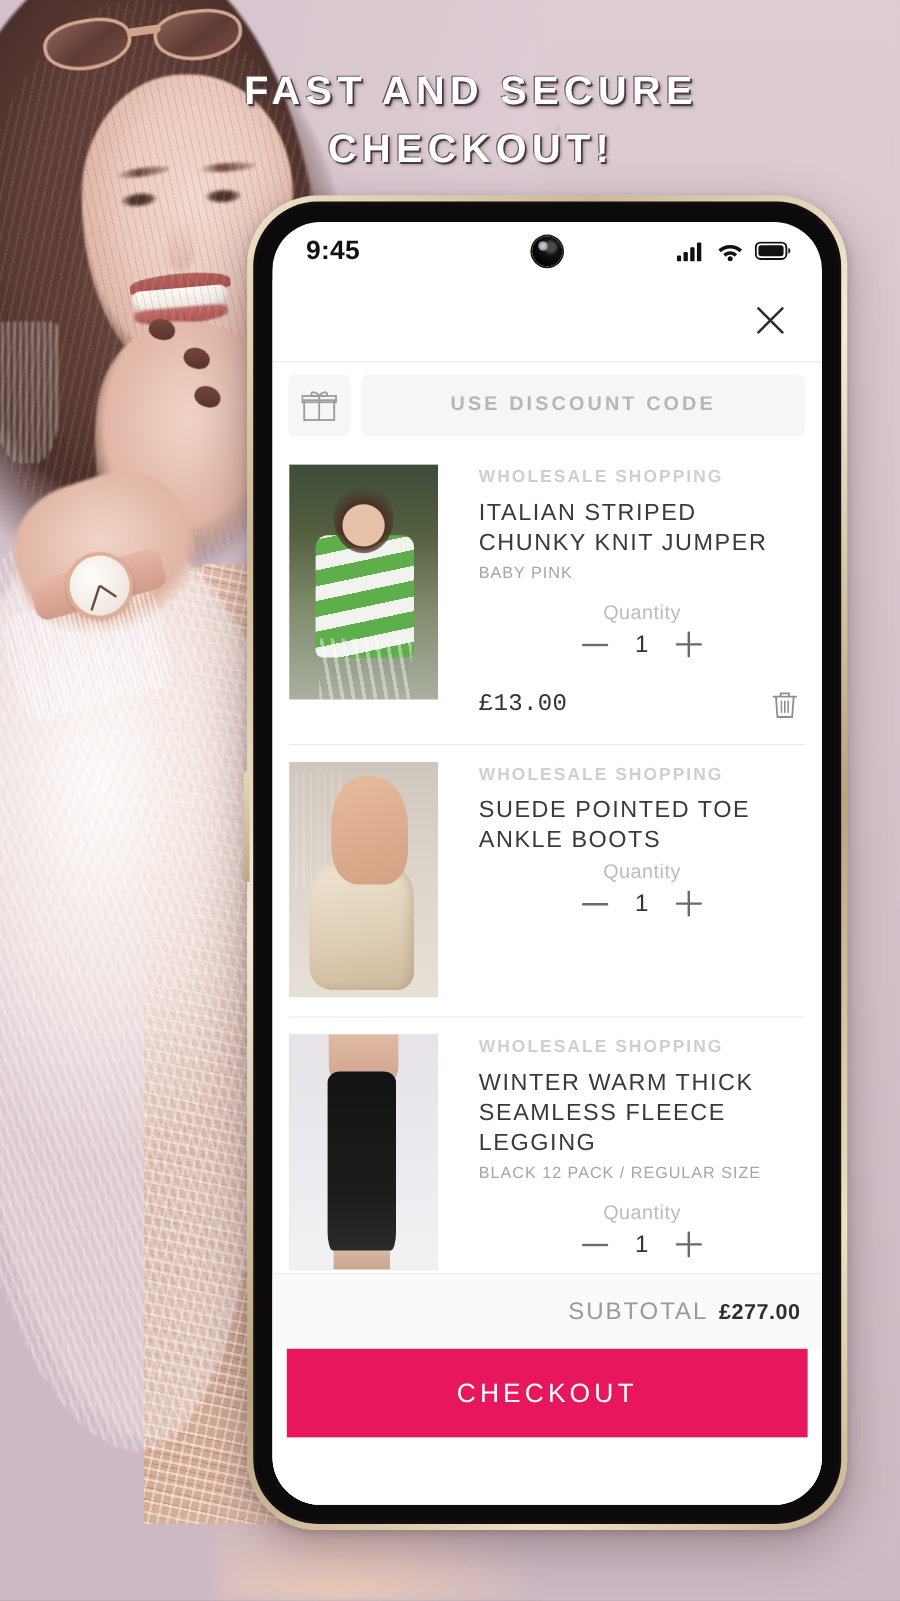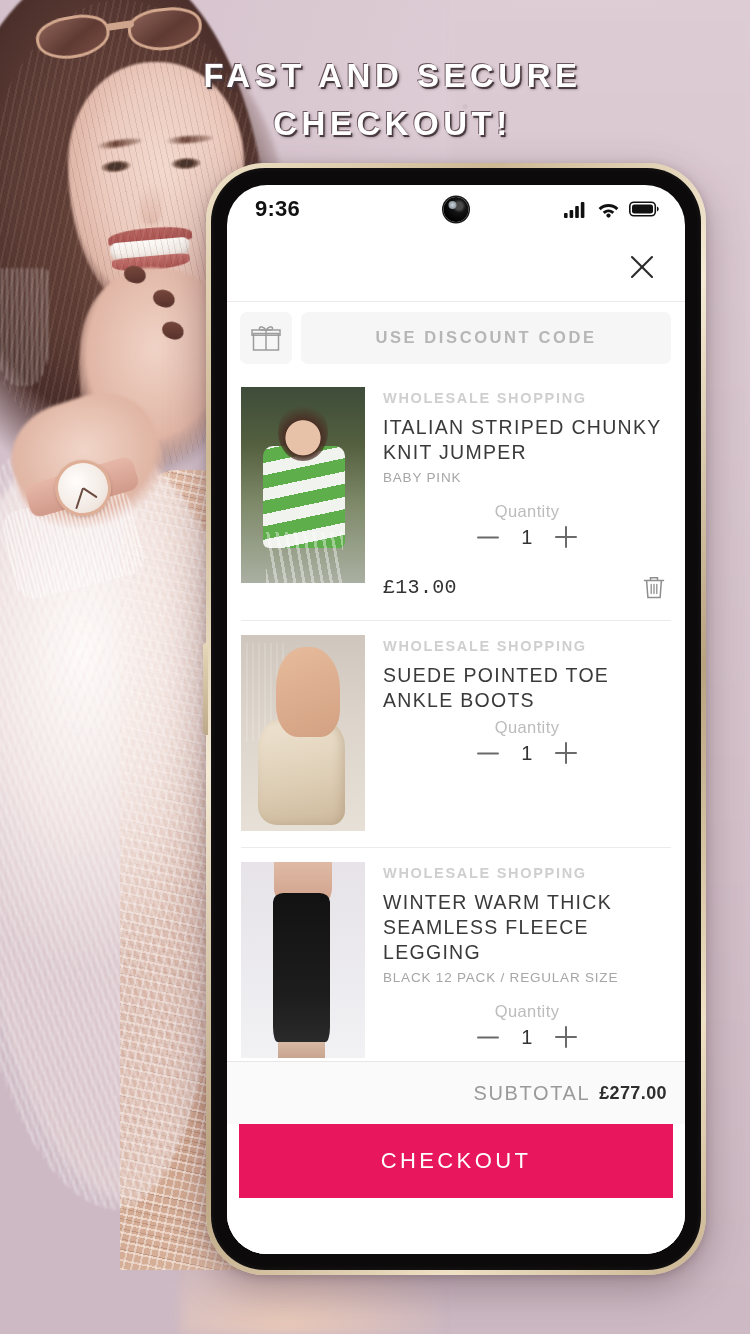--- a/index.html
+++ b/index.html
@@ -279,21 +279,21 @@
     display:flex; align-items:center; justify-content:center;
     font-size:16.5px; font-weight:700; letter-spacing:2.6px; color:#b6b6b6;
   }
 
   
   .cart {
     flex:1 1 auto; overflow:hidden; background:#fff; padding:0 14px;
     position:relative;
   }
   .cart-item {
-    display:flex; gap:18px; padding:14px 0 16px 0;
+    display:flex; gap:34px; padding:14px 0 16px 0;
     border-bottom:1px solid #eceaea;
     justify-content:center;
   }
   .cart-item:last-child { border-bottom:none; }
   .thumb {
     width:124px; height:196px; flex:0 0 124px; overflow:hidden;
     background:#ded9df; position:relative;
   }
   .thumb-in { position:absolute; inset:0; }
   .info { flex:1; min-width:0; padding-top:3px; }
@@ -440,21 +440,21 @@
   <div>FAST AND SECURE</div>
   <div>CHECKOUT!</div>
 </div>
 
 <div class="phone">
   <div class="side-btn"></div>
   <div class="phone-inner">
     <div class="screen">
 
       <div class="statusbar">
-        <div class="sb-time">9:36</div>
+        <div class="sb-time">9:45</div>
         <div class="punch"></div>
         <div class="sb-right">
           <svg width="24" height="17" viewBox="0 0 24 17">
             <rect x="0" y="12" width="3.6" height="5" rx="1" fill="#111"></rect>
             <rect x="5.6" y="9" width="3.6" height="8" rx="1" fill="#111"></rect>
             <rect x="11.2" y="5" width="3.6" height="12" rx="1" fill="#111"></rect>
             <rect x="16.8" y="1" width="3.6" height="16" rx="1" fill="#111"></rect>
           </svg>
           <svg width="23" height="17" viewBox="0 0 23 17">
             <path d="M11.5 3.1C7.6 3.1 4.1 4.6 1.6 7l2.1 2.2C5.7 7.2 8.4 6 11.5 6s5.8 1.2 7.8 3.2L21.4 7c-2.5-2.4-6-3.9-9.9-3.9z" fill="#111"></path>

